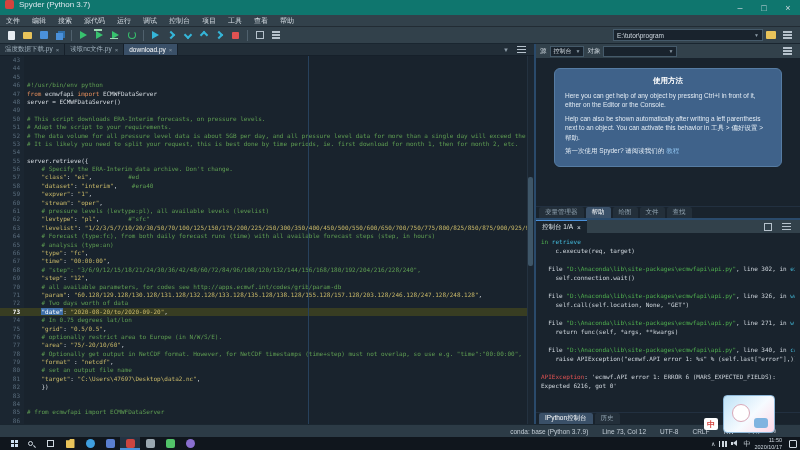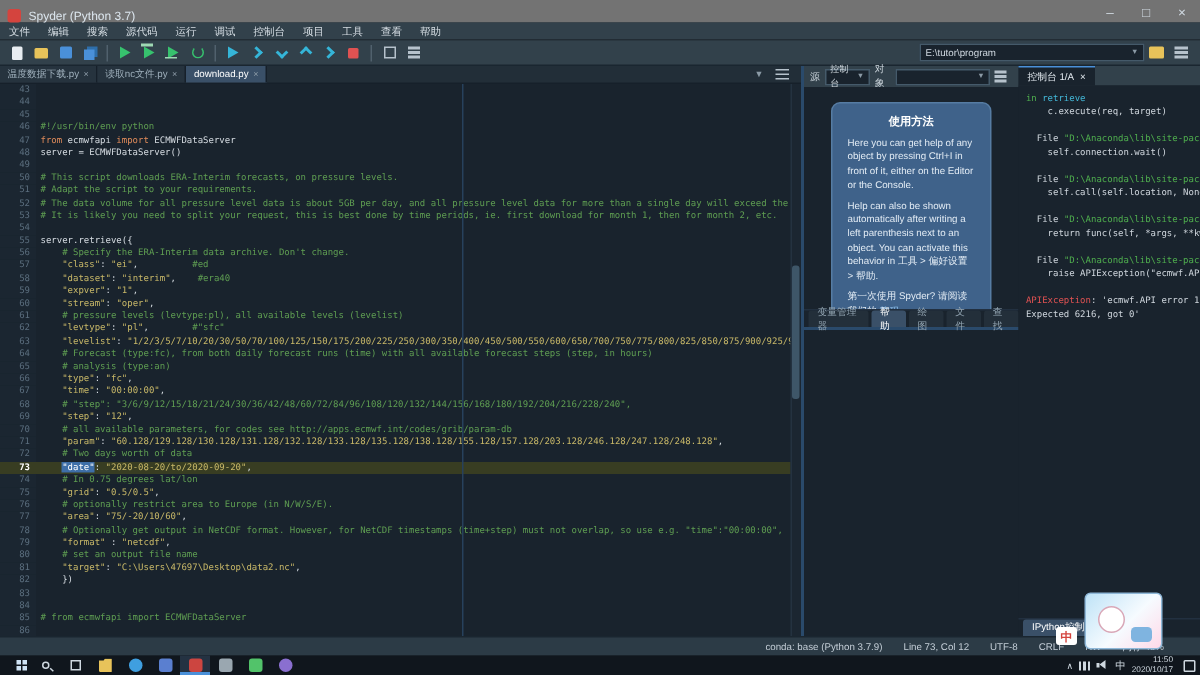--- a/index.html
+++ b/index.html
@@ -1,20 +1,20 @@
 <!DOCTYPE html>
 <html><head>
 <meta charset="utf-8">
 <style>
   *{margin:0;padding:0;box-sizing:border-box}
   html,body{width:800px;height:450px;overflow:hidden;background:#19232D;
     font-family:"Liberation Sans",sans-serif;color:#d5dde3;position:relative}
 
   
-  .titlebar{height:15px;background:#737373;display:flex;align-items:flex-end;font-size:8px;color:#dce6ee}
+  .titlebar{height:15px;background:#0f766e;display:flex;align-items:flex-start;font-size:8px;color:#dce6ee}
   .appico{width:9px;height:9px;background:#d4443e;border-radius:2px;margin:0 5px;flex:none}
   .win-controls{margin-left:auto;display:flex;height:100%}
   .win-btn{width:24px;display:flex;align-items:center;justify-content:center;font-size:9px;color:#cfd8e0}
 
   
   .menubar{height:12px;background:#32414B;display:flex;align-items:center;font-size:7px;border-bottom:1px solid #222c34}
   .menu-item{padding:0 6px;height:100%;display:flex;align-items:center;color:#d5dde3}
   .toolbar{height:17px;background:#32414B;display:flex;align-items:center;padding:0 4px;border-bottom:1px solid #1a2630}
   .ticons{display:flex;align-items:center;gap:1px}
   .tbtn{width:15px;height:14px;display:flex;align-items:center;justify-content:center;border-radius:2px}
@@ -37,21 +37,21 @@
   .sh-opts{width:8px;height:2px;background:#b6c2cc;box-shadow:0 3px 0 #b6c2cc,0 -3px 0 #b6c2cc}
   .workdir{margin-left:auto;display:flex;align-items:center;gap:3px}
   .combo{width:150px;height:12px;background:#19232D;border:1px solid #455a6a;font-size:6.5px;display:flex;align-items:center;padding:0 3px;color:#cfd8e0}
   .combo .arr{margin-left:auto;font-size:5px;color:#8b9aa6}
   .mini-folder{width:10px;height:8px;background:#e8c35a;border-radius:1px}
   .hamb{width:9px;height:1.5px;background:#b6c2cc;box-shadow:0 3px 0 #b6c2cc,0 -3px 0 #b6c2cc;margin:0 4px}
 
   
   .main{display:flex;height:380px}
   .left{width:536px;flex:none;display:flex;flex-direction:column;border-right:2px solid #2a4a6b}
-  .right{flex:1;display:flex;flex-direction:row;min-width:0}
+  .right{flex:1;display:flex;flex-direction:column;min-width:0}
 
   
   .edittabs{height:12px;background:#222e38;display:flex;align-items:stretch;border-bottom:1px solid #16202a}
   .etab{display:flex;align-items:center;padding:0 5px;font-size:6.5px;color:#9fb0bc;background:#26333e;border-right:1px solid #16202a;gap:3px}
   .etab.active{background:#3a5068;color:#fff}
   .etab .x{font-size:6px;color:#8b9aa6}
   .tabextras{margin-left:auto;display:flex;align-items:center;gap:4px;padding-right:4px;color:#8b9aa6;font-size:6px}
 
   
   .editor{flex:1;position:relative;background:#19232D;overflow:hidden;

